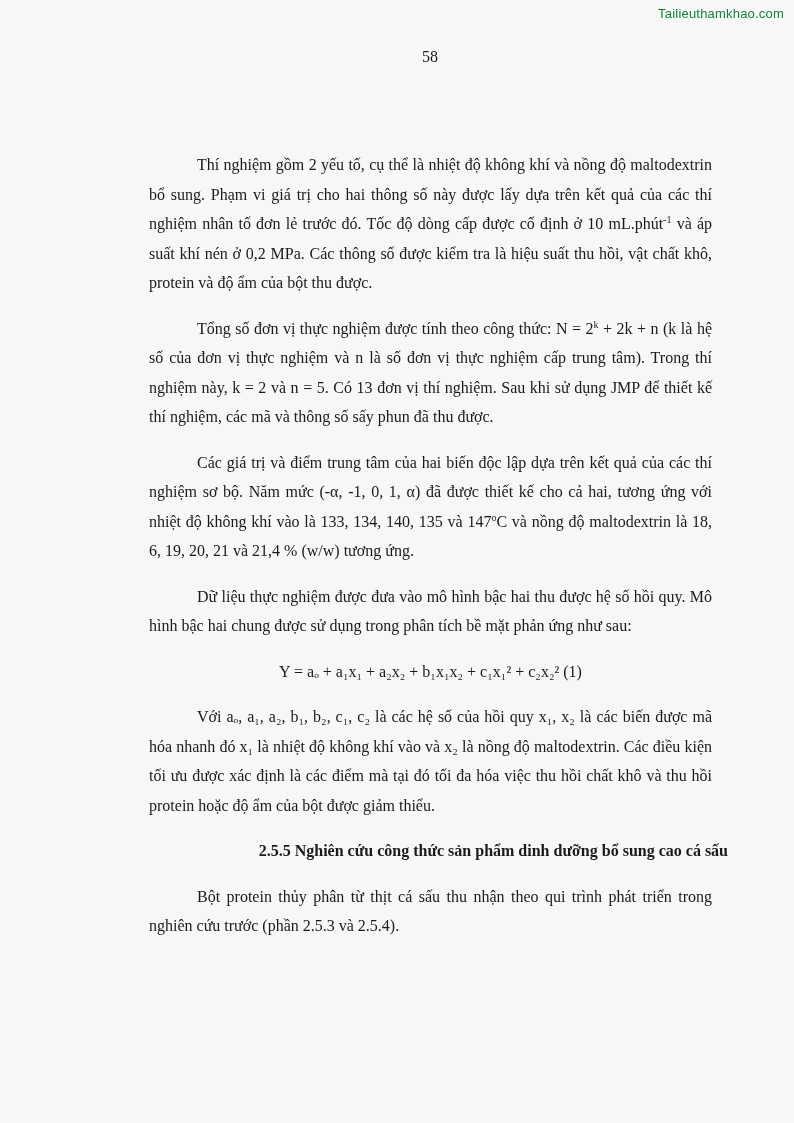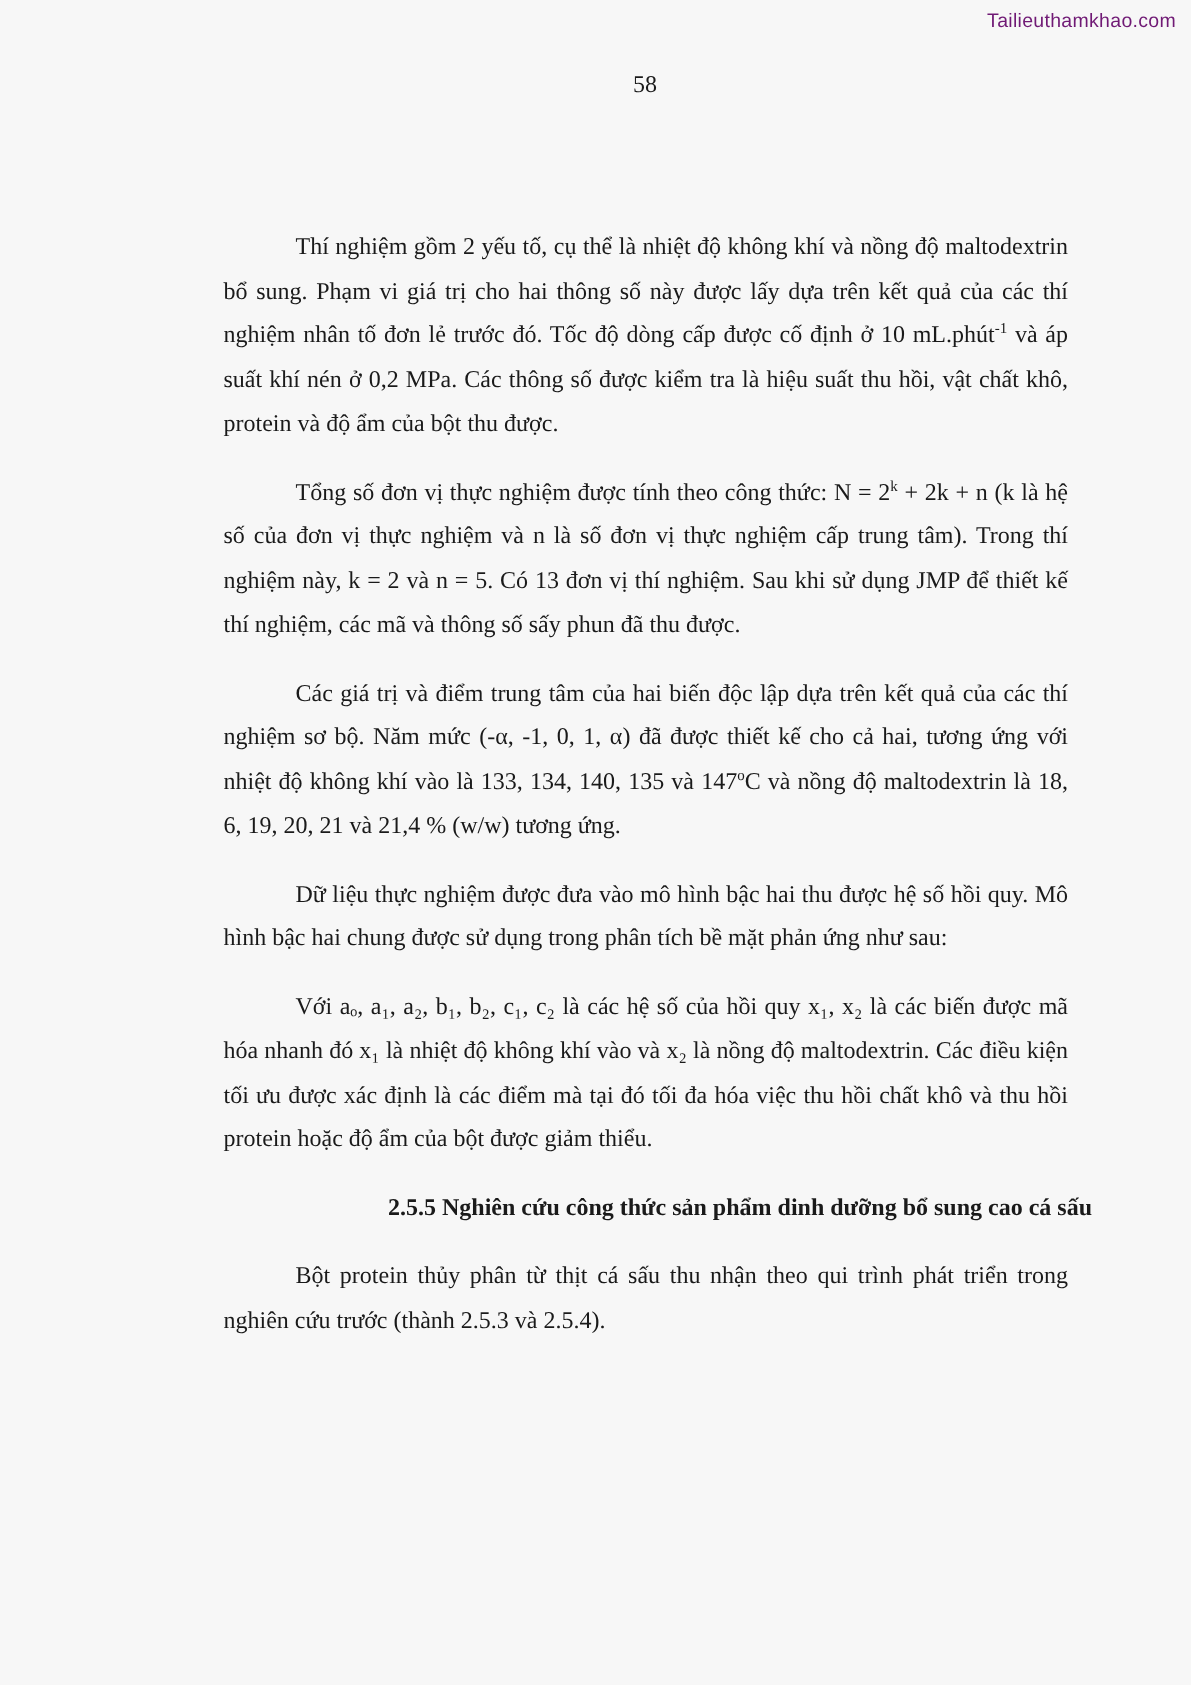--- a/index.html
+++ b/index.html
@@ -7,21 +7,21 @@
     width: 794px; height: 1123px;
     background: #f7f7f7;
     position: relative;
     overflow: hidden;
     font-family: "Liberation Serif", "DejaVu Serif", serif;
     color: #1a1a1a;
   }
   .watermark {
     position: absolute; top: 6px; right: 10px;
     font-family: "Liberation Sans", "DejaVu Sans", sans-serif;
-    font-size: 13px; color: #701a75;
+    font-size: 13px; color: #15803d;
     letter-spacing: 0.2px;
   }
   .page-number {
     position: absolute; top: 48px; left: 0; width: 860px;
     text-align: center; font-size: 16px;
   }
   .content {
     position: absolute; left: 133px; top: 134px; width: 595px;
     font-size: 16px; line-height: 29.5px;
   }
@@ -43,19 +43,20 @@
 
 <div class="content">
   <p class="indent"><span>Thí nghiệm gồm 2 yếu tố, cụ thể là nhiệt độ không khí và nồng độ maltodextrin bổ sung. Phạm vi giá trị cho hai thông số này được lấy dựa trên kết quả của các thí nghiệm nhân tố đơn lẻ trước đó. Tốc độ dòng cấp được cố định ở 10 mL.phút</span><sup>-1</sup><span> và áp suất khí nén ở 0,2 MPa. Các thông số được kiểm tra là hiệu suất thu hồi, vật chất khô, protein và độ ẩm của bột thu được.</span></p>
 
   <p class="indent"><span>Tổng số đơn vị thực nghiệm được tính theo công thức: N = 2</span><sup>k</sup><span> + 2k + n (k là hệ số của đơn vị thực nghiệm và n là số đơn vị thực nghiệm cấp trung tâm). Trong thí nghiệm này, k = 2 và n = 5. Có 13 đơn vị thí nghiệm. Sau khi sử dụng JMP để thiết kế thí nghiệm, các mã và thông số sấy phun đã thu được.</span></p>
 
   <p class="indent"><span>Các giá trị và điểm trung tâm của hai biến độc lập dựa trên kết quả của các thí nghiệm sơ bộ. Năm mức (-α, -1, 0, 1, α) đã được thiết kế cho cả hai, tương ứng với nhiệt độ không khí vào là 133, 134, 140, 135 và 147</span><sup>o</sup><span>C và nồng độ maltodextrin là 18, 6, 19, 20, 21 và 21,4 % (w/w) tương ứng.</span></p>
 
   <p class="indent">Dữ liệu thực nghiệm được đưa vào mô hình bậc hai thu được hệ số hồi quy. Mô hình bậc hai chung được sử dụng trong phân tích bề mặt phản ứng như sau:</p>
 
+  <p class="center">Y = aₒ + a₁x₁ + a₂x₂ + b₁x₁x₂ + c₁x₁² + c₂x₂² (1)</p>
 
   <p class="indent">Với aₒ, a₁, a₂, b₁, b₂, c₁, c₂ là các hệ số của hồi quy x₁, x₂ là các biến được mã hóa nhanh đó x₁ là nhiệt độ không khí vào và x₂ là nồng độ maltodextrin. Các điều kiện tối ưu được xác định là các điểm mà tại đó tối đa hóa việc thu hồi chất khô và thu hồi protein hoặc độ ẩm của bột được giảm thiểu.</p>
 
   <h3 class="h255">2.5.5 Nghiên cứu công thức sản phẩm dinh dưỡng bổ sung cao cá sấu</h3>
 
-  <p class="indent">Bột protein thủy phân từ thịt cá sấu thu nhận theo qui trình phát triển trong nghiên cứu trước (thành 2.5.3 và 2.5.4).</p>
+  <p class="indent">Bột protein thủy phân từ thịt cá sấu thu nhận theo qui trình phát triển trong nghiên cứu trước (phần 2.5.3 và 2.5.4).</p>
 </div>
 
 </body></html>

